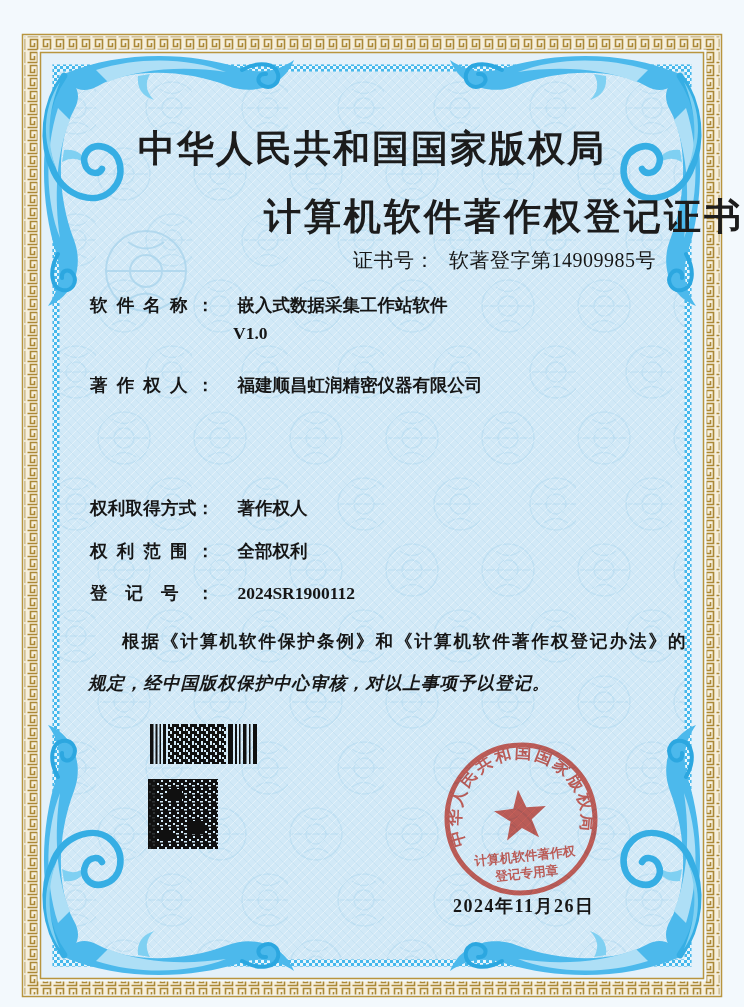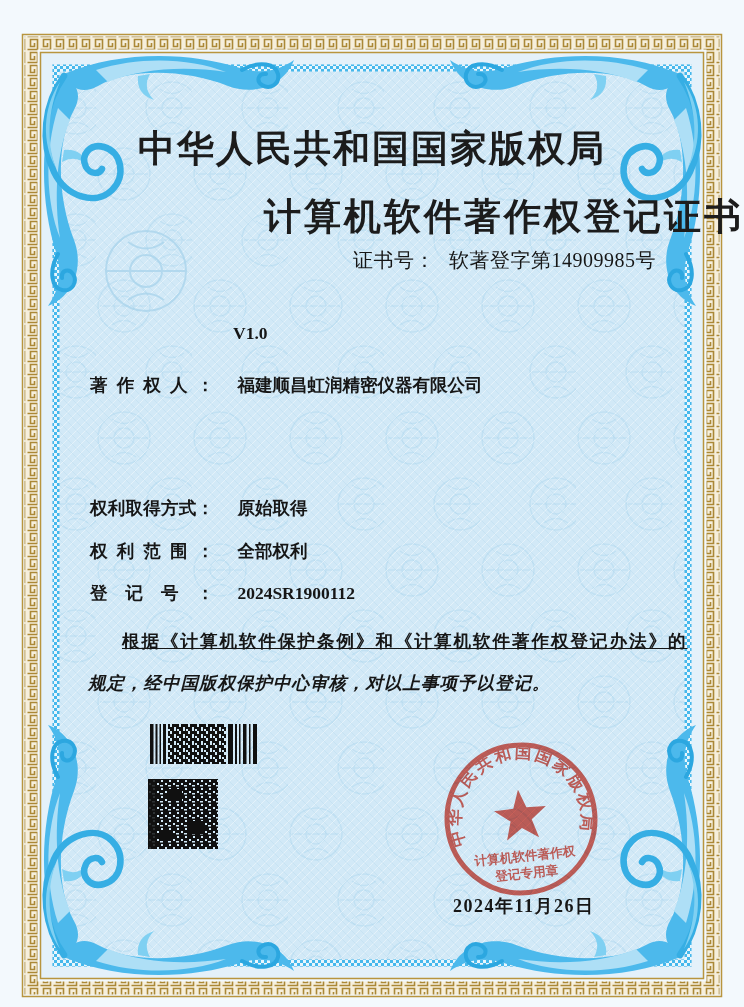--- a/index.html
+++ b/index.html
@@ -29,21 +29,21 @@
   .row .lbl{
     display:inline-block;width:124px;margin-right:19px;
     text-align:justify;text-align-last:justify;
   }
   .row-1{top:283px;} .row-2{top:363px;} .row-3{top:486px;}
   .row-4{top:529px;} .row-5{top:571px;}
   .val-line2{position:absolute;left:233px;top:311px;font-size:17.5px;font-weight:bold;}
   .stmt{
     position:absolute;font-size:17.5px;font-weight:bold;white-space:nowrap;line-height:1.2;
   }
-  .stmt-1{top:619px;left:122px;letter-spacing:2px;text-decoration:underline;}
+  .stmt-1{top:619px;left:122px;letter-spacing:2px;}
   .stmt-2{top:661px;left:88px;letter-spacing:1px;font-style:italic;}
   .date{
     position:absolute;left:453px;top:882px;
     font-size:18px;font-weight:bold;letter-spacing:1.5px;
   }
   .seal{
     position:absolute;left:440px;top:726px;
     transform:rotate(-6deg);mix-blend-mode:multiply;
   }
   .seal text{font-family:"Liberation Serif","DejaVu Serif",serif;}
@@ -153,30 +153,34 @@
 
   <div class="content">
 
     <div class="title title-1">中华人民共和国国家版权局</div>
     <div class="title title-2">计算机软件著作权登记证书</div>
 
     <div class="cert-no">
       <span>证书号：</span><span class="gap"></span><span>软著登字第14909985号</span>
     </div>
 
+    <div class="row row-1">
+      <span class="lbl">软件名称：</span>
+      <span class="val">嵌入式数据采集工作站软件</span>
+    </div>
     <div class="val-line2">V1.0</div>
 
     <div class="row row-2">
       <span class="lbl">著作权人：</span>
       <span class="val">福建顺昌虹润精密仪器有限公司</span>
     </div>
 
     <div class="row row-3">
       <span class="lbl">权利取得方式：</span>
-      <span class="val">原始取得</span>
+      <span class="val">著作权人</span>
     </div>
 
     <div class="row row-4">
       <span class="lbl">权利范围：</span>
       <span class="val">全部权利</span>
     </div>
 
     <div class="row row-5">
       <span class="lbl">登记号：</span>
       <span class="val">2024SR1900112</span>

